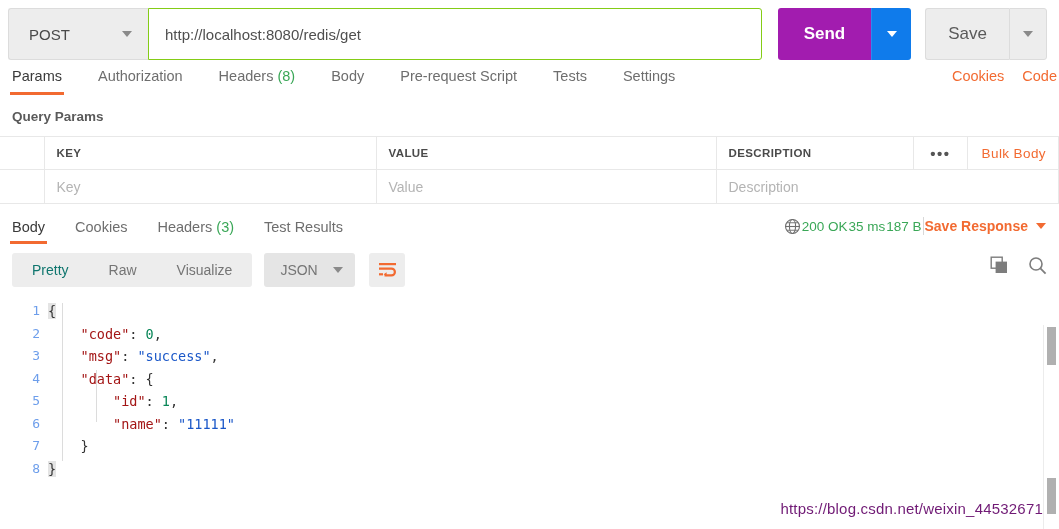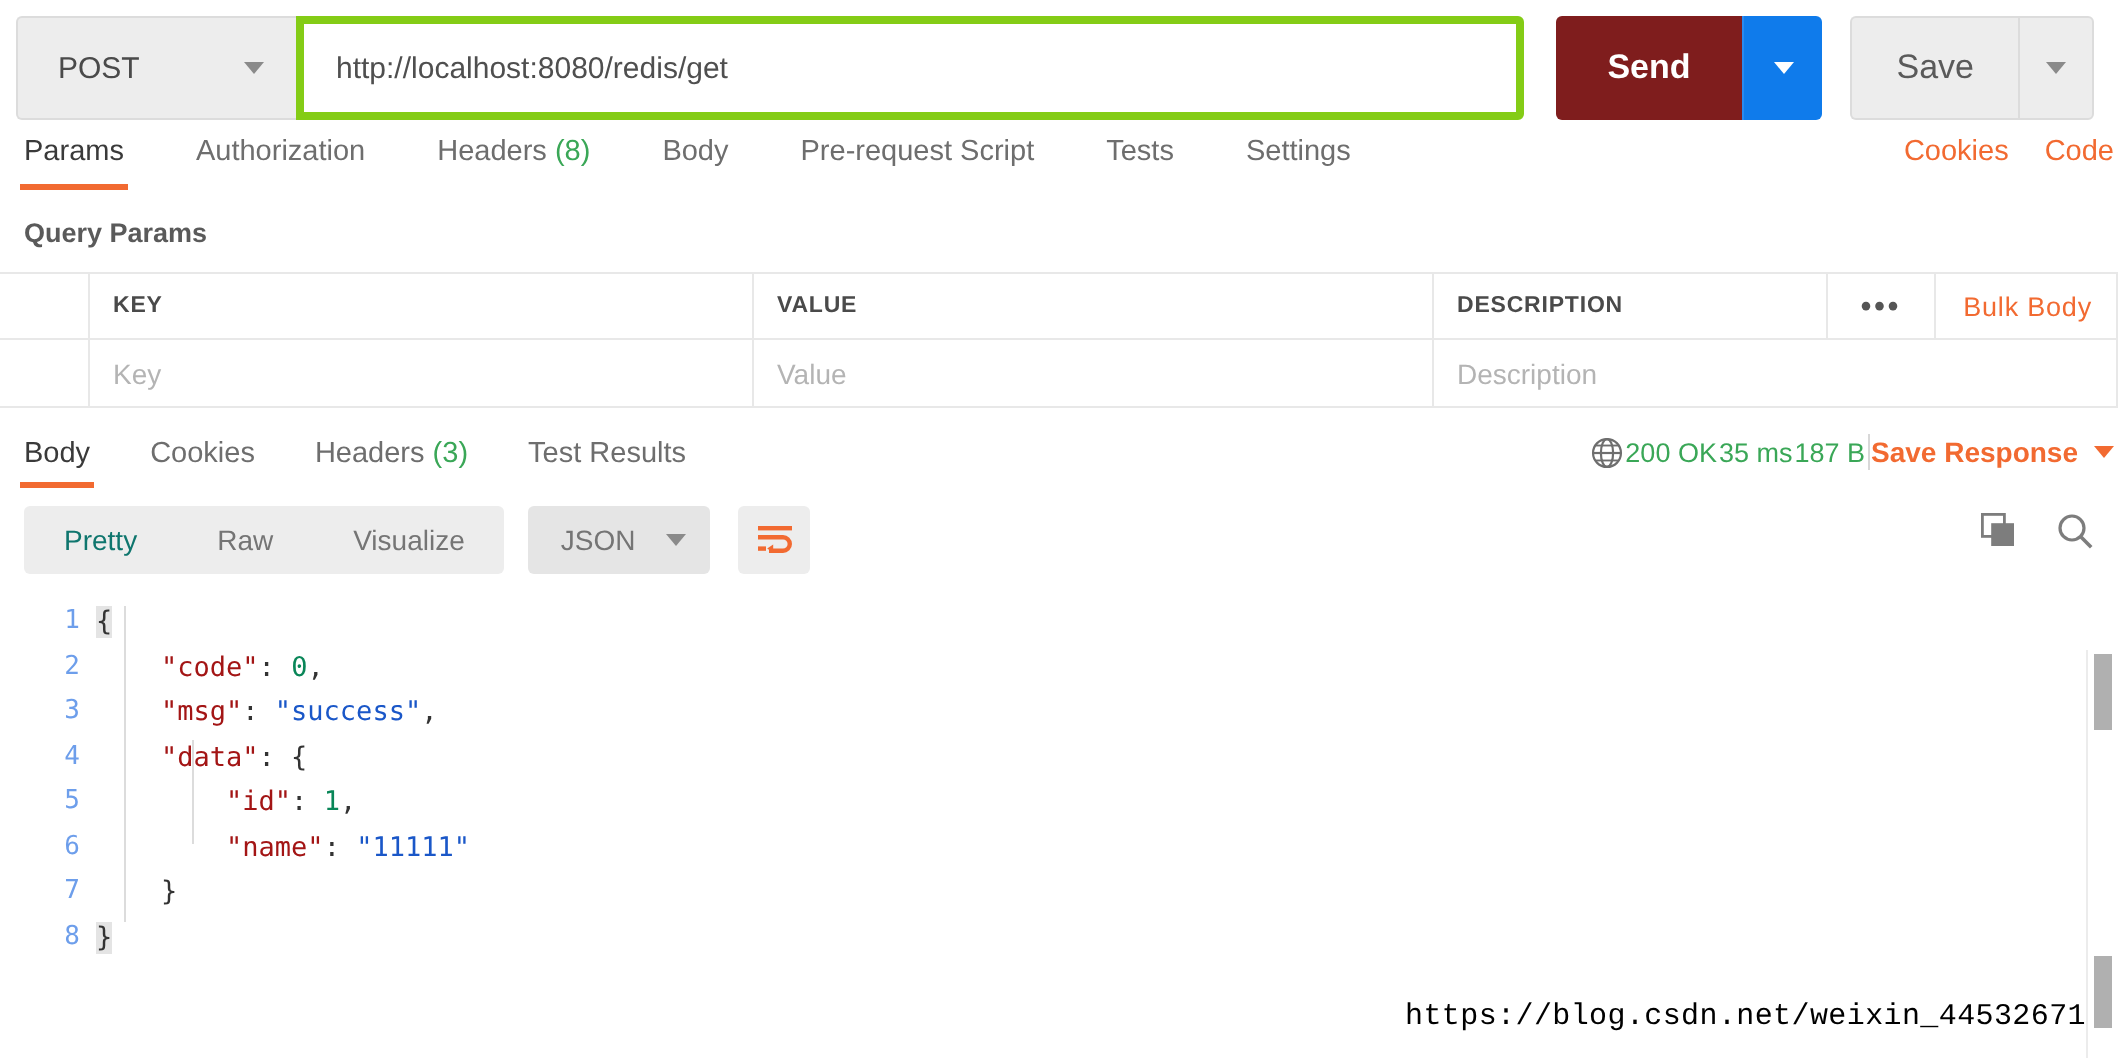--- a/index.html
+++ b/index.html
@@ -31,33 +31,33 @@
   }
   .caret {
     width: 0; height: 0;
     border-left: 5px solid transparent;
     border-right: 5px solid transparent;
     border-top: 6px solid #8a8a8a;
     display: inline-block;
   }
   .url-input {
     flex: 1; height: 52px;
-    border: 4px solid #84cc16;
+    border: 1px solid #84cc16;
     border-radius: 0 3px 3px 0;
     background: #fff;
     padding: 0 16px;
     font-size: 15px; color: #4f4f4f;
     font-family: "Liberation Sans", sans-serif;
     outline: none;
   }
   .url-input::placeholder { color: #b0b0b0; }
 
   .send-group { display: flex; margin-left: 16px; }
   .send-btn {
-    background: #7f1d1d; color: #fff;
+    background: #a21caf; color: #fff;
     border: none;
     height: 52px; padding: 0 26px;
     font-size: 17px; font-weight: bold;
     border-radius: 3px 0 0 3px;
     cursor: pointer;
     font-family: "Liberation Sans", sans-serif;
   }
   .send-caret {
     background: #0f7beb;
     border: none;
@@ -163,21 +163,21 @@
   }
 
   
   .resp-tabs {
     display: flex; align-items: flex-end;
     height: 36px; padding: 0 12px;
     position: relative; margin-top: 4px;
   }
   .resp-tabs .tab { margin-right: 30px; padding-bottom: 9px; }
   .status-bar {
-    position: absolute; right: 0; bottom: 9px;
+    position: absolute; right: 11px; bottom: 9px;
     display: flex; align-items: center; gap: 1px;
     font-size: 13.5px;
   }
   .globe-icon { width: 17px; height: 17px; display: block; }
   .stat-green { color: #3aa757; }
   .status-divider {
     width: 1px; height: 18px; background: #d8d8d8;
   }
   .save-response {
     color: #f26a31; font-weight: bold; font-size: 14px;
@@ -266,22 +266,22 @@
   .vscroll-thumb {
     position: absolute; right: 3px;
     width: 9px; background: #b0b0b0; border-radius: 0;
   }
   .thumb-top { top: 327px; height: 38px; }
   .thumb-bottom { top: 478px; height: 36px; }
 
   
   .watermark {
     position: absolute; right: 16px; bottom: 12px;
-    font-size: 15px; color: #000000;
-    font-family: Liberation Mono, monospace;
+    font-size: 15px; color: #701a75;
+    font-family: Liberation Sans, sans-serif;
     letter-spacing: 0.2px;
     user-select: none;
   }
 </style>
 </head>
 <body>
 
 <div class="url-bar">
   <div class="method-select">
     <span>POST</span>

